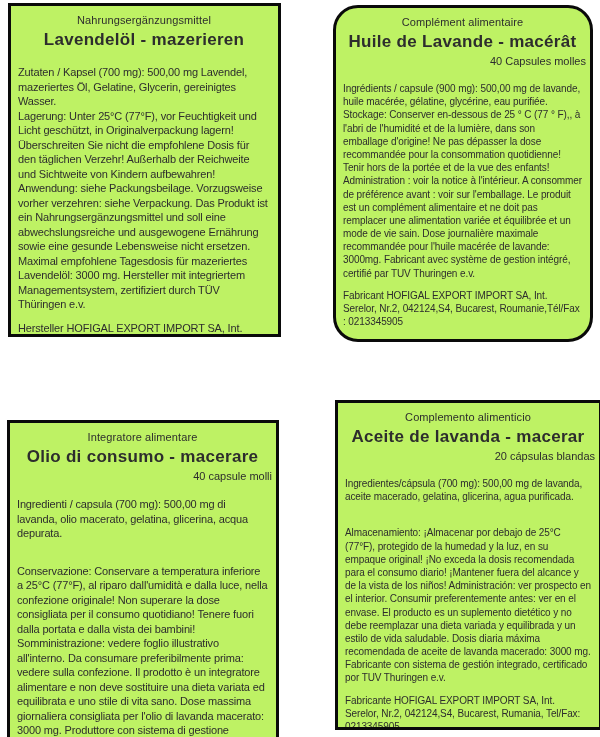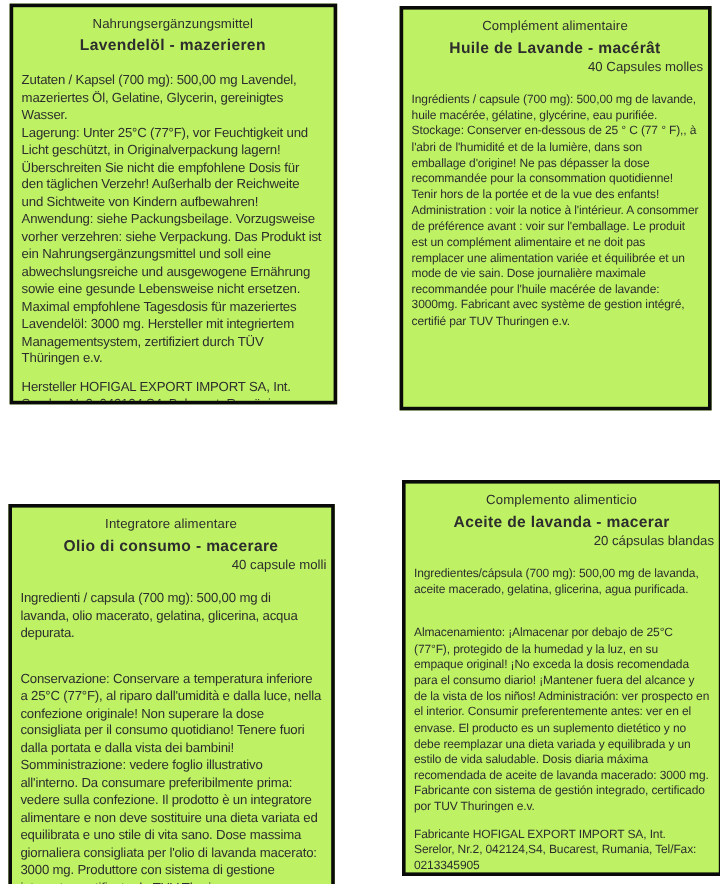--- a/index.html
+++ b/index.html
@@ -22,33 +22,33 @@
   }
   .label {
     position: absolute;
     box-sizing: border-box;
     border: 3px solid #0a0a0a;
     background: #bef264;
     padding: 4px 8px 6px 7px;
     overflow: hidden;
   }
   .label--de { left: 8px;   top: 3px;   width: 273px; height: 334px; }
-  .label--fr { left: 333px; top: 5px;   width: 260px; height: 337px; }
+  .label--fr { left: 333px; top: 5px;   width: 260px; height: 337px; border-radius: 25px; }
   .label--it { left: 7px;   top: 420px; width: 272px; height: 322px; }
   .label--es { left: 335px; top: 400px; width: 267px; height: 330px; }
 
   .category {
     text-align: center;
     font-size: 11px;
     letter-spacing: 0.1px;
     margin-top: 4px;
   }
   .title {
     text-align: center;
-    font-size: 13px;
+    font-size: 17px;
     font-weight: bold;
     letter-spacing: 0.3px;
     margin: 4px 0 3px 0;
     white-space: nowrap;
   }
   .count {
     text-align: right;
     font-size: 11px;
     margin: 3px -4px 0 0;
   }
@@ -76,22 +76,23 @@
     <div class="title">Lavendelöl - mazerieren</div>
     <p class="body first">Zutaten / Kapsel (700 mg): 500,00 mg Lavendel, mazeriertes Öl, Gelatine, Glycerin, gereinigtes Wasser.</p>
     <p class="body">Lagerung: Unter 25°C (77°F), vor Feuchtigkeit und Licht geschützt, in Originalverpackung lagern! Überschreiten Sie nicht die empfohlene Dosis für den täglichen Verzehr! Außerhalb der Reichweite und Sichtweite von Kindern aufbewahren! Anwendung: siehe Packungsbeilage. Vorzugsweise vorher verzehren: siehe Verpackung. Das Produkt ist ein Nahrungsergänzungsmittel und soll eine abwechslungsreiche und ausgewogene Ernährung sowie eine gesunde Lebensweise nicht ersetzen. Maximal empfohlene Tagesdosis für mazeriertes Lavendelöl: 3000 mg. Hersteller mit integriertem Managementsystem, zertifiziert durch TÜV Thüringen e.v.</p>
     <p class="body manufacturer">Hersteller HOFIGAL EXPORT IMPORT SA, Int. Serelor, Nr.2, 042124,S4, Bukarest, Rumänien, Tel/Fax: 0213345905</p>
   </section>
 
   <section class="label label--fr">
     <div class="category">Complément alimentaire</div>
     <div class="title">Huile de Lavande - macérât</div>
     <div class="count">40 Capsules molles</div>
-    <p class="body first">Ingrédients / capsule (700 mg): 500,00 mg de lavande, huile macérée, gélatine, glycérine, eau purifiée.</p>
+    <p class="body first">Ingrédients / capsule (900 mg): 500,00 mg de lavande, huile macérée, gélatine, glycérine, eau purifiée.</p>
     <p class="body">Stockage: Conserver en-dessous de 25 ° C (77 ° F),, à l'abri de l'humidité et de la lumière, dans son emballage d'origine! Ne pas dépasser la dose recommandée pour la consommation quotidienne! Tenir hors de la portée et de la vue des enfants! Administration : voir la notice à l'intérieur. A consommer de préférence avant : voir sur l'emballage. Le produit est un complément alimentaire et ne doit pas remplacer une alimentation variée et équilibrée et un mode de vie sain. Dose journalière maximale recommandée pour l'huile macérée de lavande: 3000mg. Fabricant avec système de gestion intégré, certifié par TUV Thuringen e.v.</p>
+    <p class="body manufacturer">Fabricant HOFIGAL EXPORT IMPORT SA, Int. Serelor, Nr.2, 042124,S4, Bucarest, Roumanie,Tél/Fax : 0213345905</p>
   </section>
 
   <section class="label label--it">
     <div class="category">Integratore alimentare</div>
     <div class="title">Olio di consumo - macerare</div>
     <div class="count">40 capsule molli</div>
     <p class="body first">Ingredienti / capsula (700 mg): 500,00 mg di lavanda, olio macerato, gelatina, glicerina, acqua depurata.</p>
     <p class="body spaced">Conservazione: Conservare a temperatura inferiore a 25°C (77°F), al riparo dall'umidità e dalla luce, nella confezione originale! Non superare la dose consigliata per il consumo quotidiano! Tenere fuori dalla portata e dalla vista dei bambini! Somministrazione: vedere foglio illustrativo all'interno. Da consumare preferibilmente prima: vedere sulla confezione. Il prodotto è un integratore alimentare e non deve sostituire una dieta variata ed equilibrata e uno stile di vita sano. Dose massima giornaliera consigliata per l'olio di lavanda macerato: 3000 mg. Produttore con sistema di gestione integrato, certificato da TUV Thuringen e.v.</p>
     <p class="body manufacturer">Produttore HOFIGAL EXPORT IMPORT SA, Int. Serelor, Nr.2, 042124,S4, Bucarest, Romania, Tel/Fax: 0213345905</p>
   </section>

